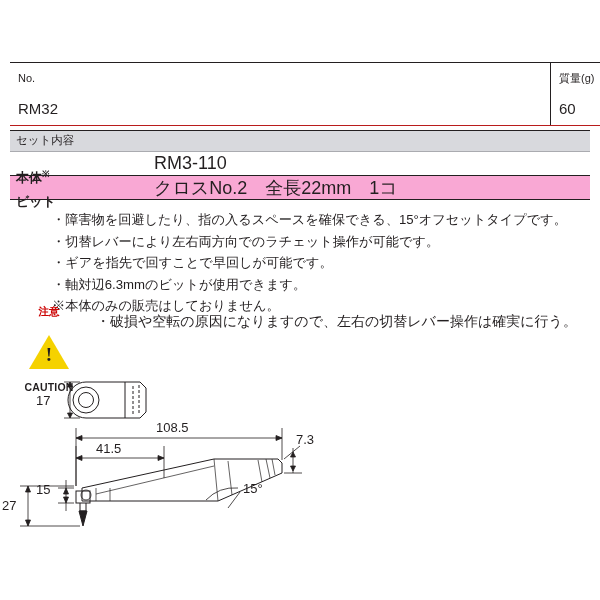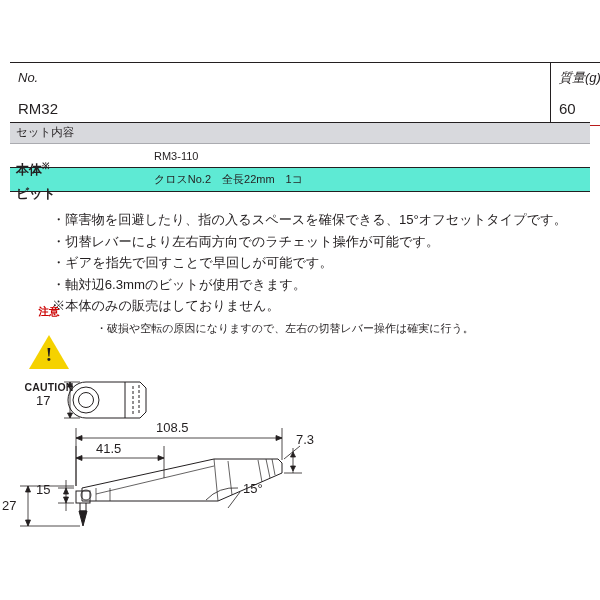--- a/index.html
+++ b/index.html
@@ -35,75 +35,74 @@
     border-top: 1px solid #231f20;
     border-bottom: 1px solid #b91c1c;
     padding: 4px 8px;
     font-size: 13.5px;
     line-height: 20px;
     vertical-align: middle;
     background: #ffffff;
   }
   .spec-table tr.head td {
     height: 22px;
-    font-size: 13px;
+    font-size: 11px;
     border-bottom: none;
-    font-style: italic;
   }
   .spec-table tr.val td {
     height: 24px;
     font-size: 15px;
     border-top: none;
   }
   .col-main { width: 524px; }
   .col-sub  { width: 56px; border-left: 1px solid #231f20; }
   .cell-right {
     border-left: 1px solid #231f20 !important;
     text-align: left;
   }
 
   
   .set-wrap {
     position: absolute;
     left: 10px;
-    top: 122px;
+    top: 130px;
     width: 580px;
   }
   .set-title {
     background: #d8d9dd;
     border-top: 1px solid #231f20;
     border-bottom: 1px solid #aaabb0;
     font-size: 11.5px;
     padding: 2px 6px 3px 6px;
     height: 15px;
     line-height: 15px;
     color: #231f20;
   }
   .set-row {
     display: flex;
     border-bottom: 1px solid #231f20;
     height: 23px;
     align-items: center;
     font-size: 13.5px;
   }
   .set-row.alt {
-    background: #5eead4;
+    background: #f9a8d4;
   }
   .set-row .k {
     width: 140px;
     padding-left: 6px;
     box-sizing: border-box;
     font-weight: bold;
     font-size: 13px;
     margin-top: 28px;
   }
   .set-row .v {
     flex: 1;
     padding-left: 4px;
-    font-size: 11px;
+    font-size: 18px;
   }
   .sup {
     font-size: 9px;
     vertical-align: super;
   }
 
   
   .notes {
     position: absolute;
     left: 12px;
@@ -171,22 +170,22 @@
   }
   .caution-word {
     font-size: 10.5px;
     font-weight: bold;
     letter-spacing: 0.2px;
     margin-top: 12px;
   }
   .caution-text {
     position: absolute;
     left: 80px;
-    top: 14px;
-    font-size: 11px;
+    top: 7px;
+    font-size: 14px;
     line-height: 18px;
     white-space: nowrap;
   }
 
   
   .drawing {
     position: absolute;
     left: 0;
     top: 368px;
     width: 552px;

